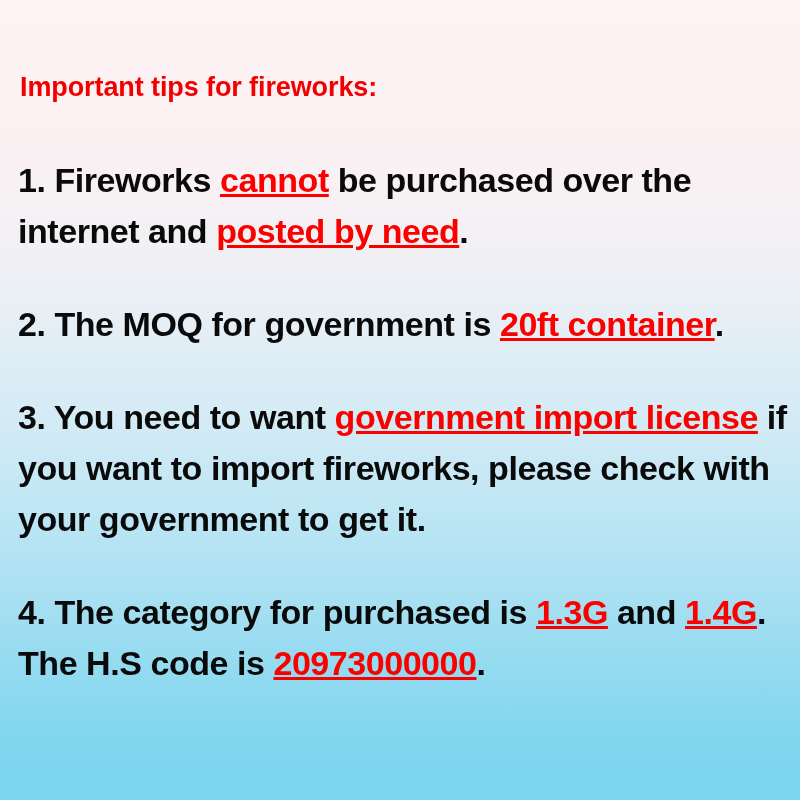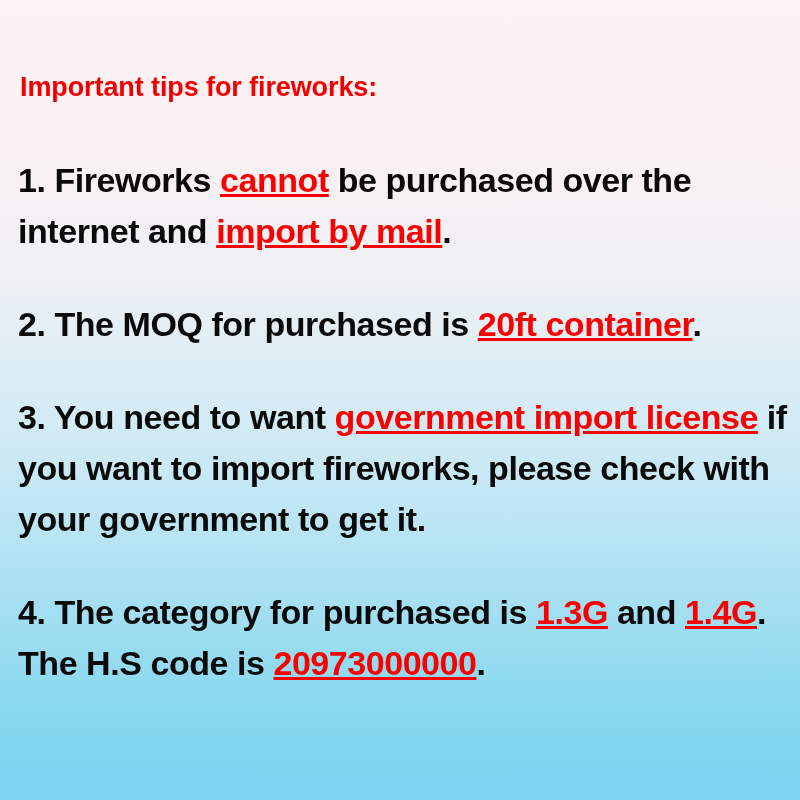--- a/index.html
+++ b/index.html
@@ -69,19 +69,19 @@
   }
 </style>
 </head>
 <body>
 
 <div id="notice-card">
 
   <div id="tips-title">Important tips for fireworks:</div>
 
   <div id="tips-list">
-      <div class="tip-item"><span>1. </span><span class="">Fireworks </span><span class="hl">cannot</span><span class=""> be purchased over the internet and </span><span class="hl">import by mail</span><span class="">.</span></div>
-      <div class="tip-item"><span>2. </span><span class="">The MOQ for purchased is </span><span class="hl">20ft container</span><span class="">.</span></div>
+      <div class="tip-item"><span>1. </span><span class="">Fireworks </span><span class="hl">cannot</span><span class=""> be purchased over the internet and </span><span class="hl">posted by need</span><span class="">.</span></div>
+      <div class="tip-item"><span>2. </span><span class="">The MOQ for government is </span><span class="hl">20ft container</span><span class="">.</span></div>
       <div class="tip-item"><span>3. </span><span class="">You need to want </span><span class="hl">government import license</span><span class=""> if you want to import fireworks, please check with your government to get it.</span></div>
       <div class="tip-item"><span>4. </span><span class="">The category for purchased is </span><span class="hl">1.3G</span><span class=""> and </span><span class="hl">1.4G</span><span class="">. The H.S code is </span><span class="hl">20973000000</span><span class="">.</span></div>
     </div>
 
 </div>
 
 </body></html>

